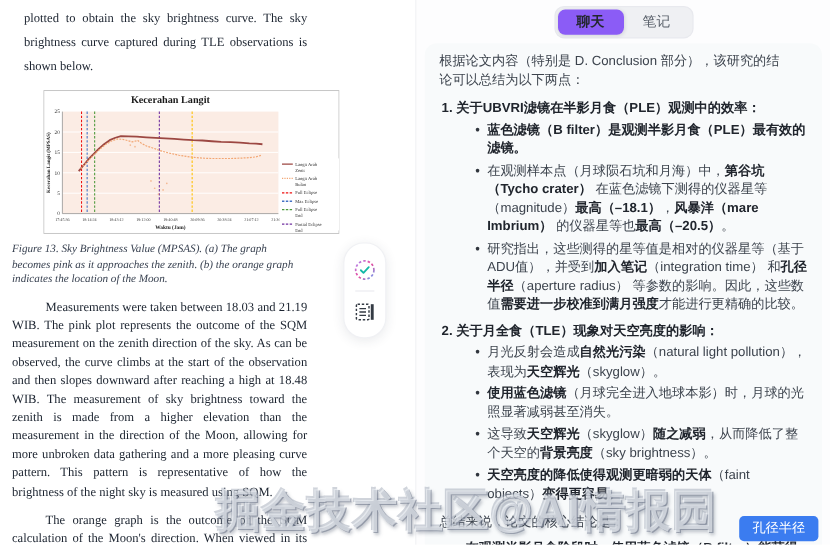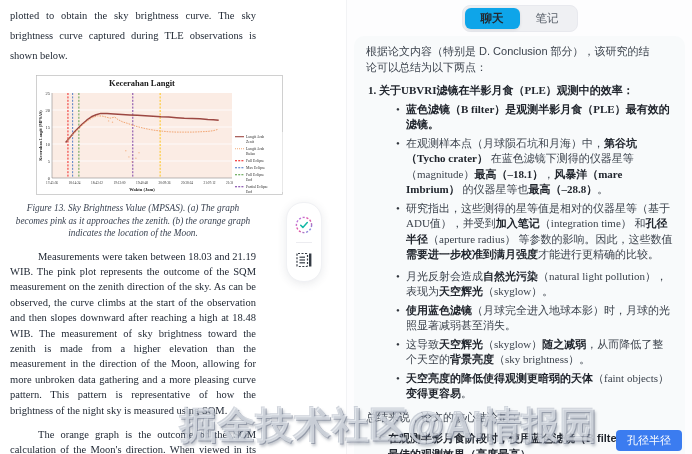--- a/index.html
+++ b/index.html
@@ -9,53 +9,53 @@
     font-family:"Liberation Sans","DejaVu Sans",sans-serif;
   }
   
   .app{display:flex;width:692px;height:454px;}
   .doc-pane{width:346px;height:454px;background:#ffffff;position:relative;overflow:hidden;}
   .chat-pane{width:346px;height:454px;background:#fdfdfe;position:relative;overflow:hidden;border-left:1px solid #f2f3f5;box-sizing:border-box;}
 
   
   .doc{padding:6px 90px 0 10px;font-family:"Liberation Serif","DejaVu Serif",serif;
        font-size:10.5px;line-height:15.4px;color:#1c2430;text-align:justify;}
-  .doc .top-para{line-height:20px;}
+  .doc .top-para{line-height:20px;margin-left:10px;}
   .chart-box{margin:9px 0 0 26px;width:221px;height:120px;}
-  .fig-caption{margin:7px 0 0 0;width:246px;text-align:center;font-style:italic;
+  .fig-caption{margin:7px 0 0 0;width:246px;text-align:left;font-style:italic;
        font-size:9.3px;line-height:12.5px;color:#3a4352;}
   .para{margin-top:9px;text-indent:28px;}
 
   
   .float-toolbar{
     position:absolute;left:286px;top:202px;width:34px;height:78px;z-index:30;
     background:#ffffff;border:1px solid #f0f1f4;border-radius:17px;
     box-shadow:0 2px 10px rgba(40,50,70,.10);
     display:flex;flex-direction:column;align-items:center;justify-content:center;gap:6px;
   }
   .float-toolbar .tb-btn{width:22px;height:22px;display:flex;align-items:center;justify-content:center;cursor:pointer;}
   .tb-divider{width:16px;height:1px;background:#ececf0;}
 
   
   .tabbar{
     position:absolute;top:5px;left:50%;transform:translateX(-50%);z-index:10;
     display:flex;background:#eff0f3;border-radius:8px;padding:2px;border:1px solid #e8e9ee;
   }
   .tab{padding:3px 16px;font-size:11.5px;color:#5a616b;border-radius:6px;cursor:pointer;white-space:nowrap;}
-  .tab.active{background:#0ea5e9;color:#23272e;font-weight:bold;box-shadow:0 1px 3px rgba(30,40,60,.12);}
+  .tab.active{background:#8b5cf6;color:#23272e;font-weight:bold;box-shadow:0 1px 3px rgba(30,40,60,.12);}
 
   .message{
     position:absolute;top:36px;left:7px;right:7px;bottom:0;
     background:#f8fafb;border-radius:10px 10px 0 0;
     padding:8px 12px 0 12px;box-sizing:border-box;
     font-size:11px;line-height:15.5px;color:#3c434d;
   }
   .message b{color:#20252d;}
   .intro{margin:0 16px 8px 0;}
-  .sec{margin:0 0 6px 0;font-family:Liberation Serif, serif;}
+  .sec{margin:0 0 6px 0;}
   .sec-title{font-weight:bold;color:#20252d;margin:0 0 3px 2px;padding-left:12px;text-indent:-12px;}
   ul.bullets{list-style:none;margin:0;padding:0 0 0 30px;}
   ul.bullets.lv1{padding-left:12px;}
   ul.bullets li{display:flex;margin:0 0 3px 0;}
   ul.bullets .blt{flex:0 0 10px;color:#30353d;}
   ul.bullets .btext{flex:1;}
   .summary-intro{margin:8px 0 6px 0;}
 
   .add-note-btn{
     position:absolute;right:10px;bottom:3px;z-index:40;
@@ -163,29 +163,30 @@
       <div id="sections">
           <div class="sec">
             <div class="sec-title">1. 关于UBVRI滤镜在半影月食（PLE）观测中的效率：</div>
             <ul class="bullets">
               <li>
                 <span class="blt">•</span>
                 <span class="btext"><b>蓝色滤镜（B filter）是观测半影月食（PLE）最有效的滤镜。</b></span>
               </li>
               <li>
                 <span class="blt">•</span>
-                <span class="btext">在观测样本点（月球陨石坑和月海）中，<b>第谷坑（Tycho crater）</b> 在蓝色滤镜下测得的仪器星等（magnitude）<b>最高（–18.1）</b>，<b>风暴洋（mare Imbrium）</b> 的仪器星等也<b>最高（–28.8）</b>。</span>
+                <span class="btext">在观测样本点（月球陨石坑和月海）中，<b>第谷坑（Tycho crater）</b> 在蓝色滤镜下测得的仪器星等（magnitude）<b>最高（–18.1）</b>，<b>风暴洋（mare Imbrium）</b> 的仪器星等也<b>最高（–20.5）</b>。</span>
               </li>
               <li>
                 <span class="blt">•</span>
                 <span class="btext">研究指出，这些测得的星等值是相对的仪器星等（基于ADU值），并受到<b>加入笔记</b>（integration time） 和<b>孔径半径</b>（aperture radius） 等参数的影响。因此，这些数值<b>需要进一步校准到满月强度</b>才能进行更精确的比较。</span>
               </li>
             </ul>
           </div>
           <div class="sec">
+            <div class="sec-title">2. 关于月全食（TLE）现象对天空亮度的影响：</div>
             <ul class="bullets">
               <li>
                 <span class="blt">•</span>
                 <span class="btext">月光反射会造成<b>自然光污染</b>（natural light pollution），表现为<b>天空辉光</b>（skyglow）。</span>
               </li>
               <li>
                 <span class="blt">•</span>
                 <span class="btext"><b>使用蓝色滤镜</b>（月球完全进入地球本影）时，月球的光照显著减弱甚至消失。</span>
               </li>
               <li>

